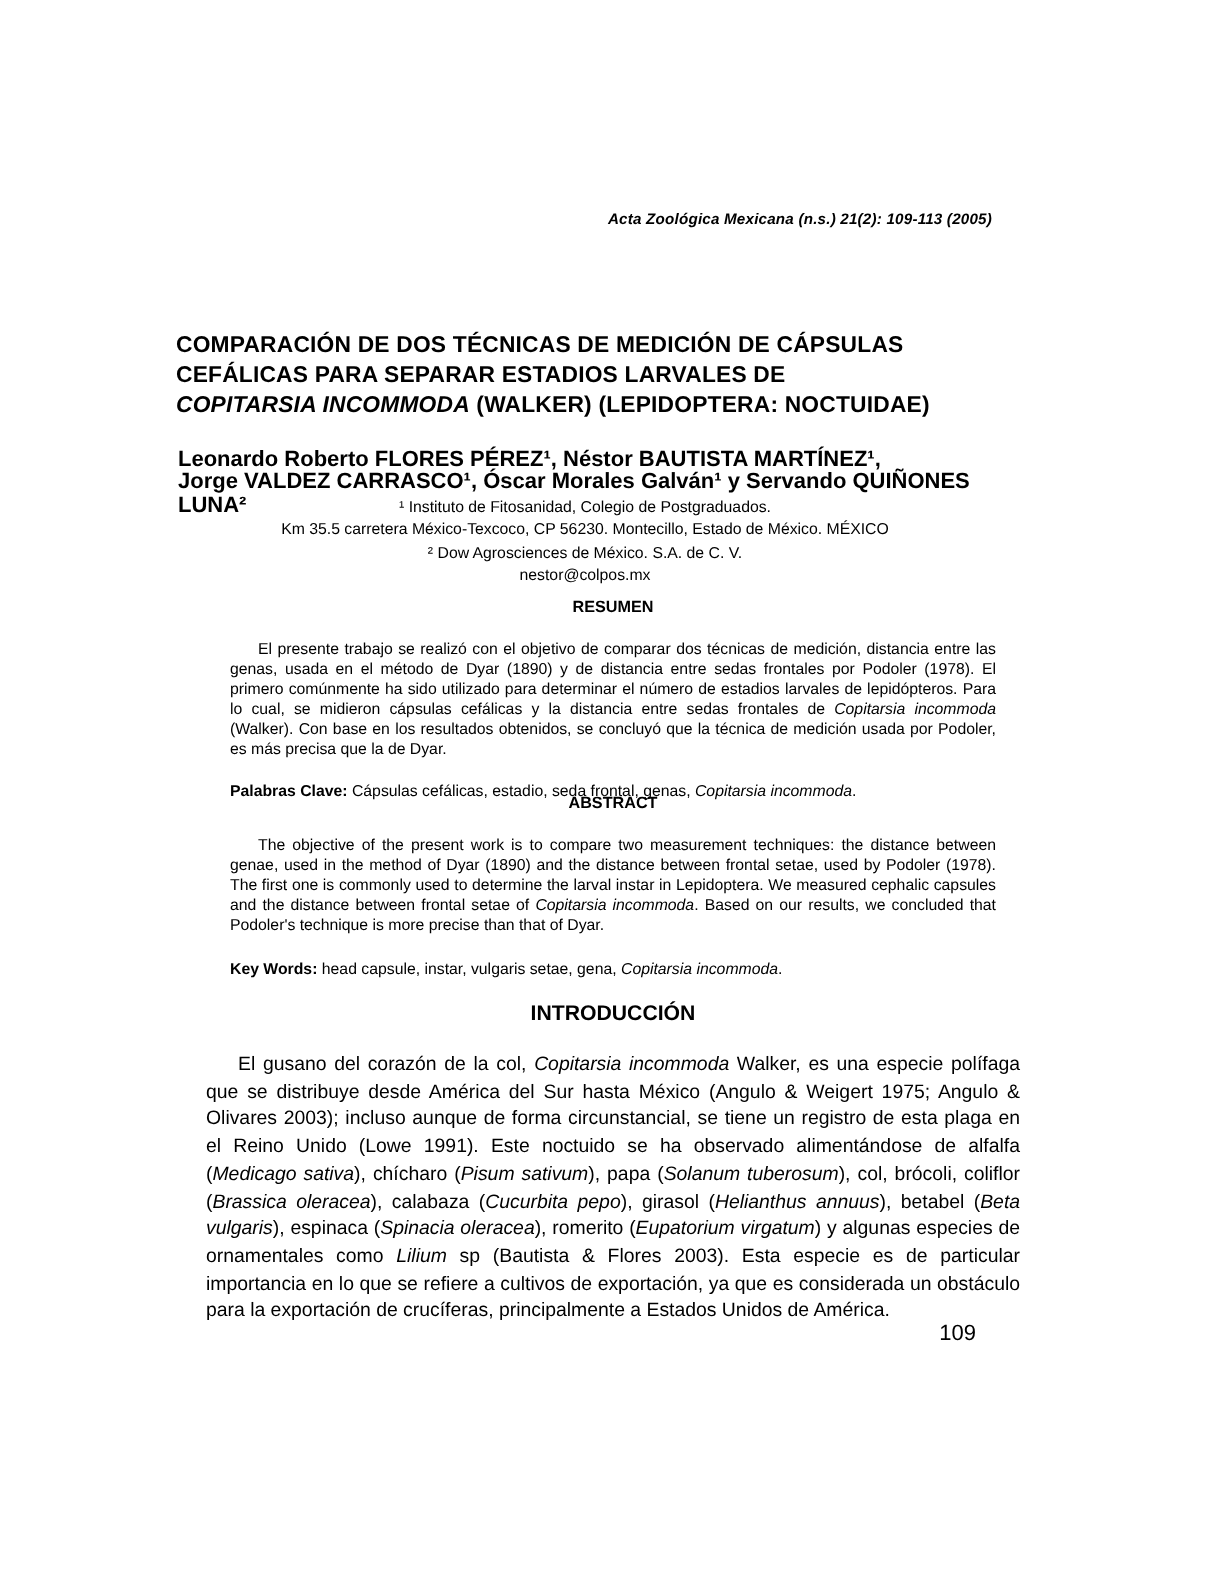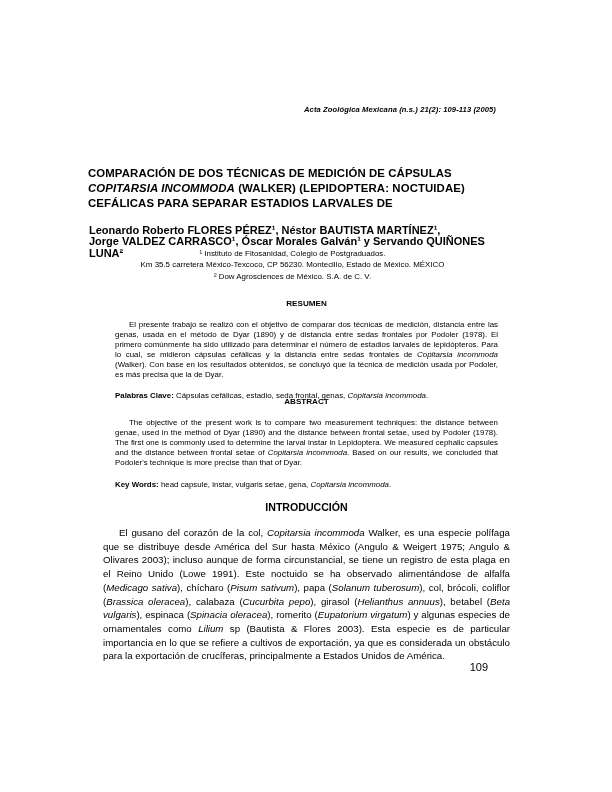--- a/index.html
+++ b/index.html
@@ -92,33 +92,34 @@
     box-sizing: border-box;
   }
 </style>
 </head>
 <body>
 
 <div class="abs journal-header">Acta Zoológica Mexicana (n.s.)  21(2): 109-113  (2005)</div>
 
 <div class="title-block" style="position:absolute;">
   <div>COMPARACIÓN DE DOS TÉCNICAS DE MEDICIÓN DE CÁPSULAS</div>
+  <div>CEFÁLICAS PARA SEPARAR ESTADIOS LARVALES DE</div>
   <div><span style="font-style: italic;">COPITARSIA INCOMMODA</span><span> (WALKER) (LEPIDOPTERA: NOCTUIDAE)</span></div>
-  <div>CEFÁLICAS PARA SEPARAR ESTADIOS LARVALES DE</div>
 </div>
 
 <div class="abs authors-block">
   <div>Leonardo Roberto FLORES PÉREZ¹, Néstor BAUTISTA MARTÍNEZ¹,</div>
   <div>Jorge VALDEZ CARRASCO¹,  Óscar Morales Galván¹ y Servando QUIÑONES LUNA²</div>
 </div>
 
 <div class="abs affil-block">
   <div>¹ Instituto de Fitosanidad, Colegio de Postgraduados.</div>
   <div>Km 35.5 carretera México-Texcoco, CP 56230. Montecillo, Estado de México. MÉXICO</div>
   <div>² Dow Agrosciences de México. S.A. de C. V.</div>
+  <div>nestor@colpos.mx</div>
 </div>
 
 <div class="section sec-resumen">
   <div class="h-small">RESUMEN</div>
   <p class="small indent"><span>El presente trabajo se realizó con el objetivo de comparar dos técnicas de medición, distancia entre las genas, usada en el método de Dyar (1890) y de distancia entre sedas frontales por Podoler (1978). El primero comúnmente ha sido utilizado para determinar el número de estadios larvales de lepidópteros. Para lo cual, se midieron cápsulas cefálicas y la distancia entre sedas frontales de </span><span style="font-style: italic;">Copitarsia incommoda</span><span> (Walker). Con base en los resultados obtenidos, se concluyó que la técnica de medición usada por Podoler, es más precisa que la de Dyar.</span></p>
   <p class="small"><span style="font-weight: bold;">Palabras Clave: </span><span>Cápsulas cefálicas, estadio, seda frontal, genas, </span><span style="font-style: italic;">Copitarsia incommoda</span><span>.</span></p>
 </div>
 
 <div class="section sec-abstract">
   <div class="h-small">ABSTRACT</div>

